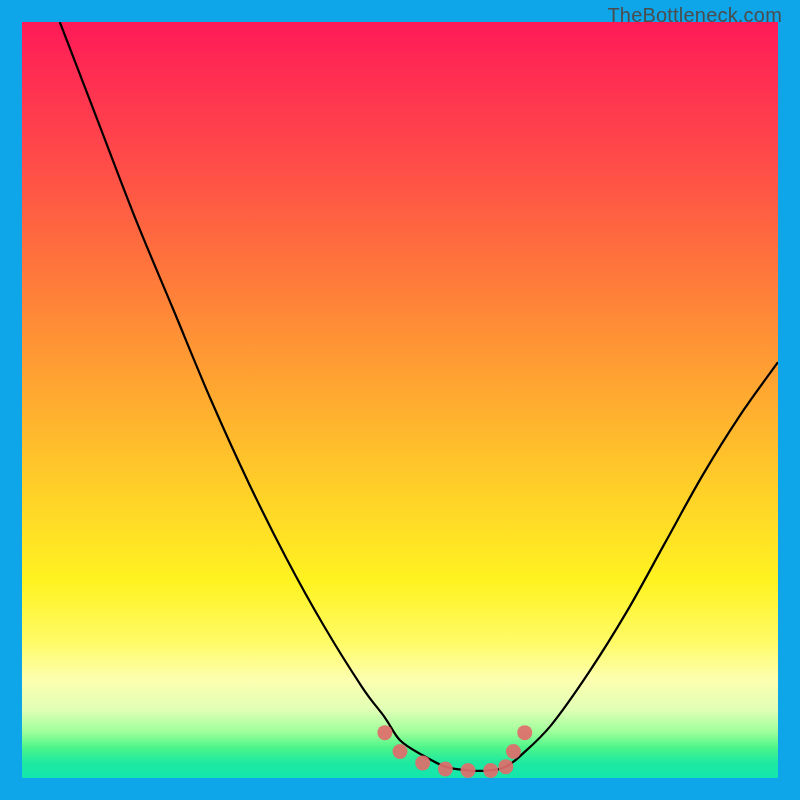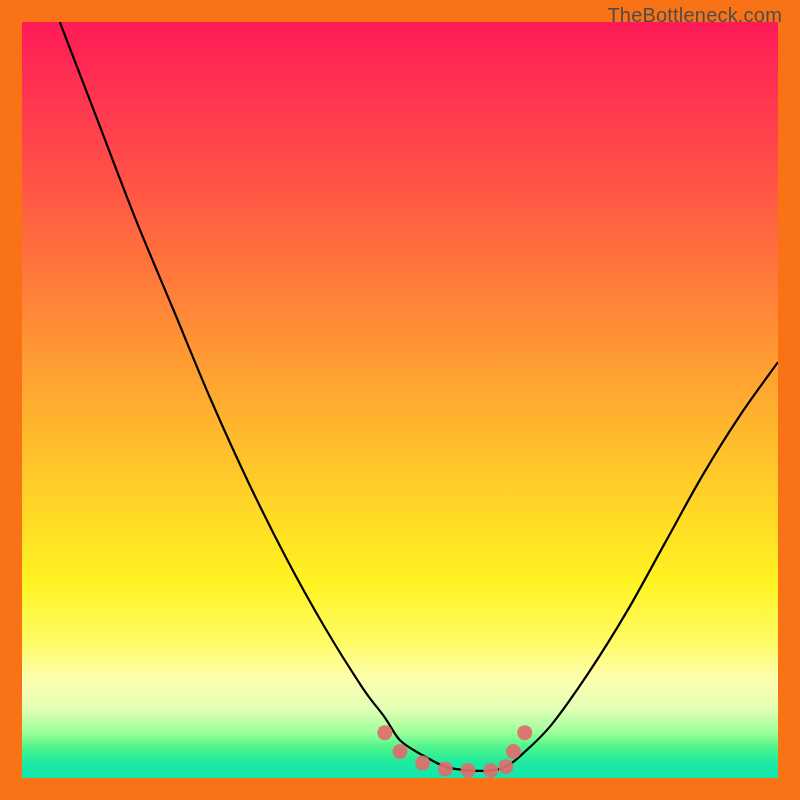--- a/index.html
+++ b/index.html
@@ -8,21 +8,21 @@
     width: 800px;
     height: 800px;
     overflow: hidden;
     background: #000;
     font-family: Arial, Helvetica, sans-serif;
   }
   .frame {
     position: relative;
     width: 800px;
     height: 800px;
-    background: #f97316;
+    background: #0ea5e9;
   }
   .plot {
     position: absolute;
     left: 22px;
     top: 22px;
     width: 756px;
     height: 756px;
     
     background: linear-gradient(to bottom,
       #ff1a57 0%,

